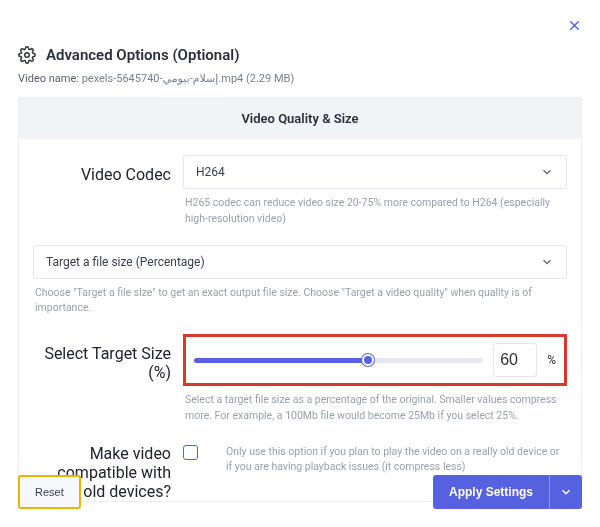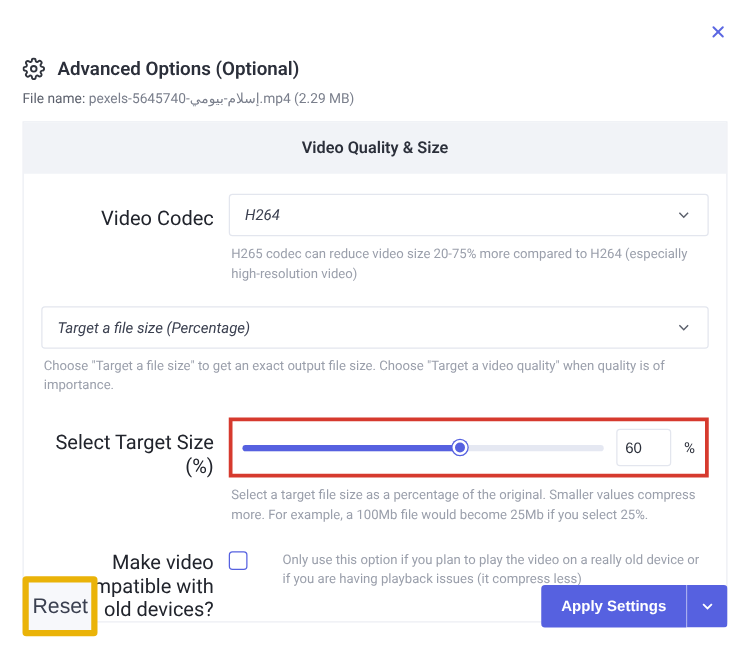--- a/index.html
+++ b/index.html
@@ -78,21 +78,20 @@
     border: 1px solid #e3e6ee;
     border-radius: 3px;
     background:#fff;
     display: flex;
     align-items: center;
     justify-content: space-between;
     padding: 9px 12px;
     font-size: 12px;
     color: #3b4050;
     cursor: pointer;
-    font-style: italic;
   }
   .select .chev { color:#5a5f6b; display:flex;}
   .help {
     font-size: 10.5px;
     color: #9a9fab;
     line-height: 1.5;
     padding: 6px 2px 10px 2px;
   }
   .slider-row-outline {
     border: 3px solid #d63a2e;
@@ -129,21 +128,21 @@
     width:12px;height:12px;border-radius:50%;
     background:#5661e0;
     border:2px solid #fff;
     box-shadow:0 0 0 1px #5661e0;
   }
   .num-input {
     width: 44px;
     border:1px solid #e3e6ee;
     border-radius:3px;
     padding:7px 6px;
-    font-size:12px;
+    font-size:16px;
     text-align:left;
     color:#2b2f3a;
   }
   .pct { font-size:12px;color:#2b2f3a;}
   .checkbox-row {
     display:flex;
     align-items:flex-start;
     gap:28px;
     padding-top:2px;
     padding-bottom:14px;
@@ -163,25 +162,25 @@
   }
   .footer {
     position:absolute;
     left:0;right:0;bottom:0;
     display:flex;
     justify-content:space-between;
     align-items:center;
     padding:16px 18px 18px 18px;
   }
   .btn-reset {
-    border:5px solid #eab308;
+    border:2px solid #eab308;
     background:#f7f8fb;
     color:#3b4050;
-    font-size:17px;
-    padding:9px 3px;
+    font-size:11px;
+    padding:9px 15px;
     border-radius:3px;
     cursor:pointer;
   }
   .btn-apply-wrap {
     display:flex;
   }
   .btn-apply {
     background:#5661e0;
     color:#fff;
     font-size:12px;
@@ -216,21 +215,21 @@
 </div>
 
 <span class="close">
   <svg width="15" height="15" viewBox="0 0 24 24" fill="none" stroke="currentColor" stroke-width="2.5" stroke-linecap="round">
       <line x1="18" y1="6" x2="6" y2="18"></line>
       <line x1="6" y1="6" x2="18" y2="18"></line>
     </svg>
 </span>
 
 <div class="filename-line">
-  <span class="label">File name:</span>
+  <span class="label">Video name:</span>
   <span class="name">pexels-5645740-إسلام-بيومي.mp4 (2.29 MB)</span>
 </div>
 
 <div class="panel">
   <div class="panel-header">Video Quality &amp; Size</div>
 
   <div class="row" style="padding-top:16px;">
     <div class="row-label">Video Codec</div>
     <div class="row-body">
       <div class="select">

